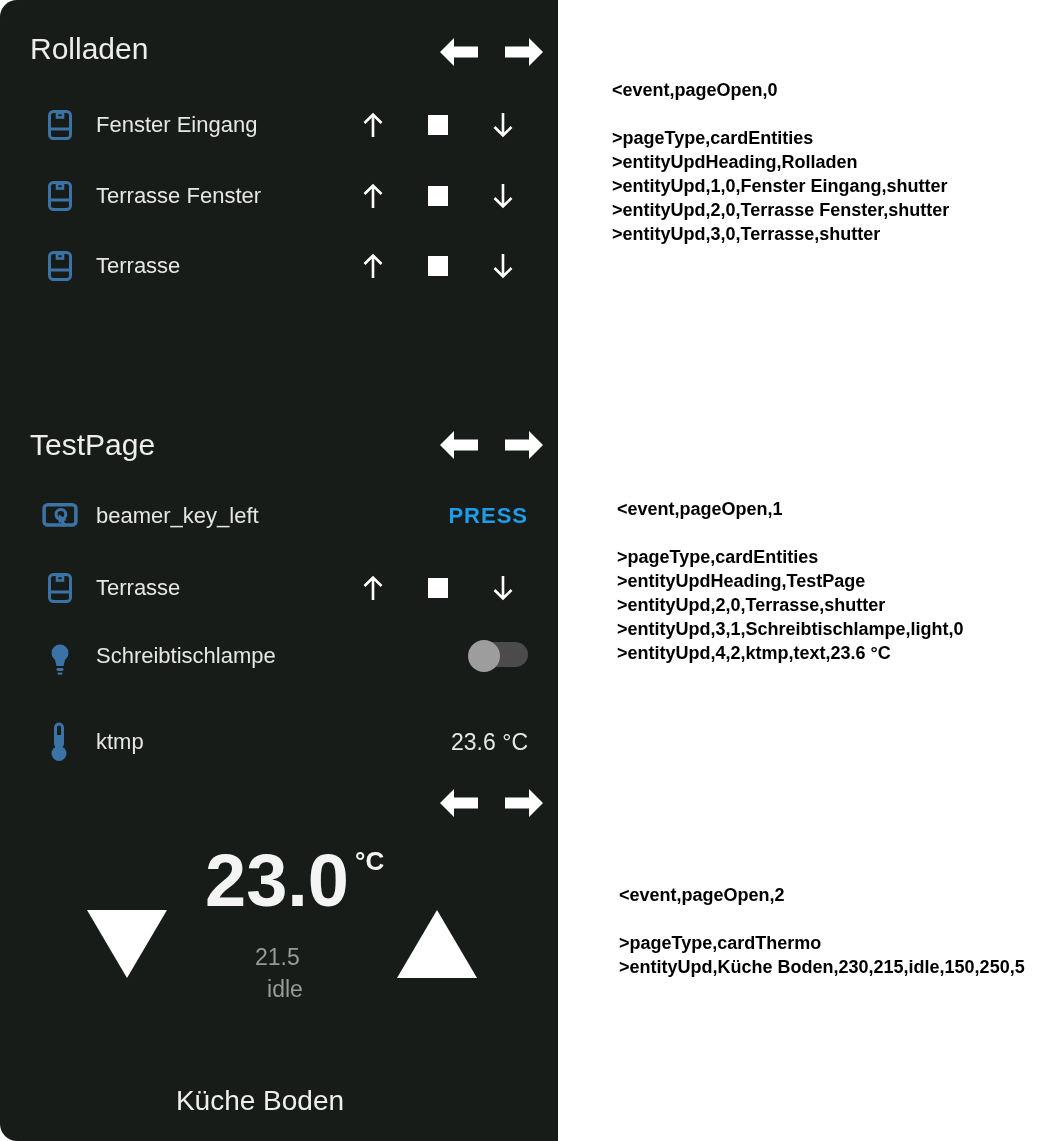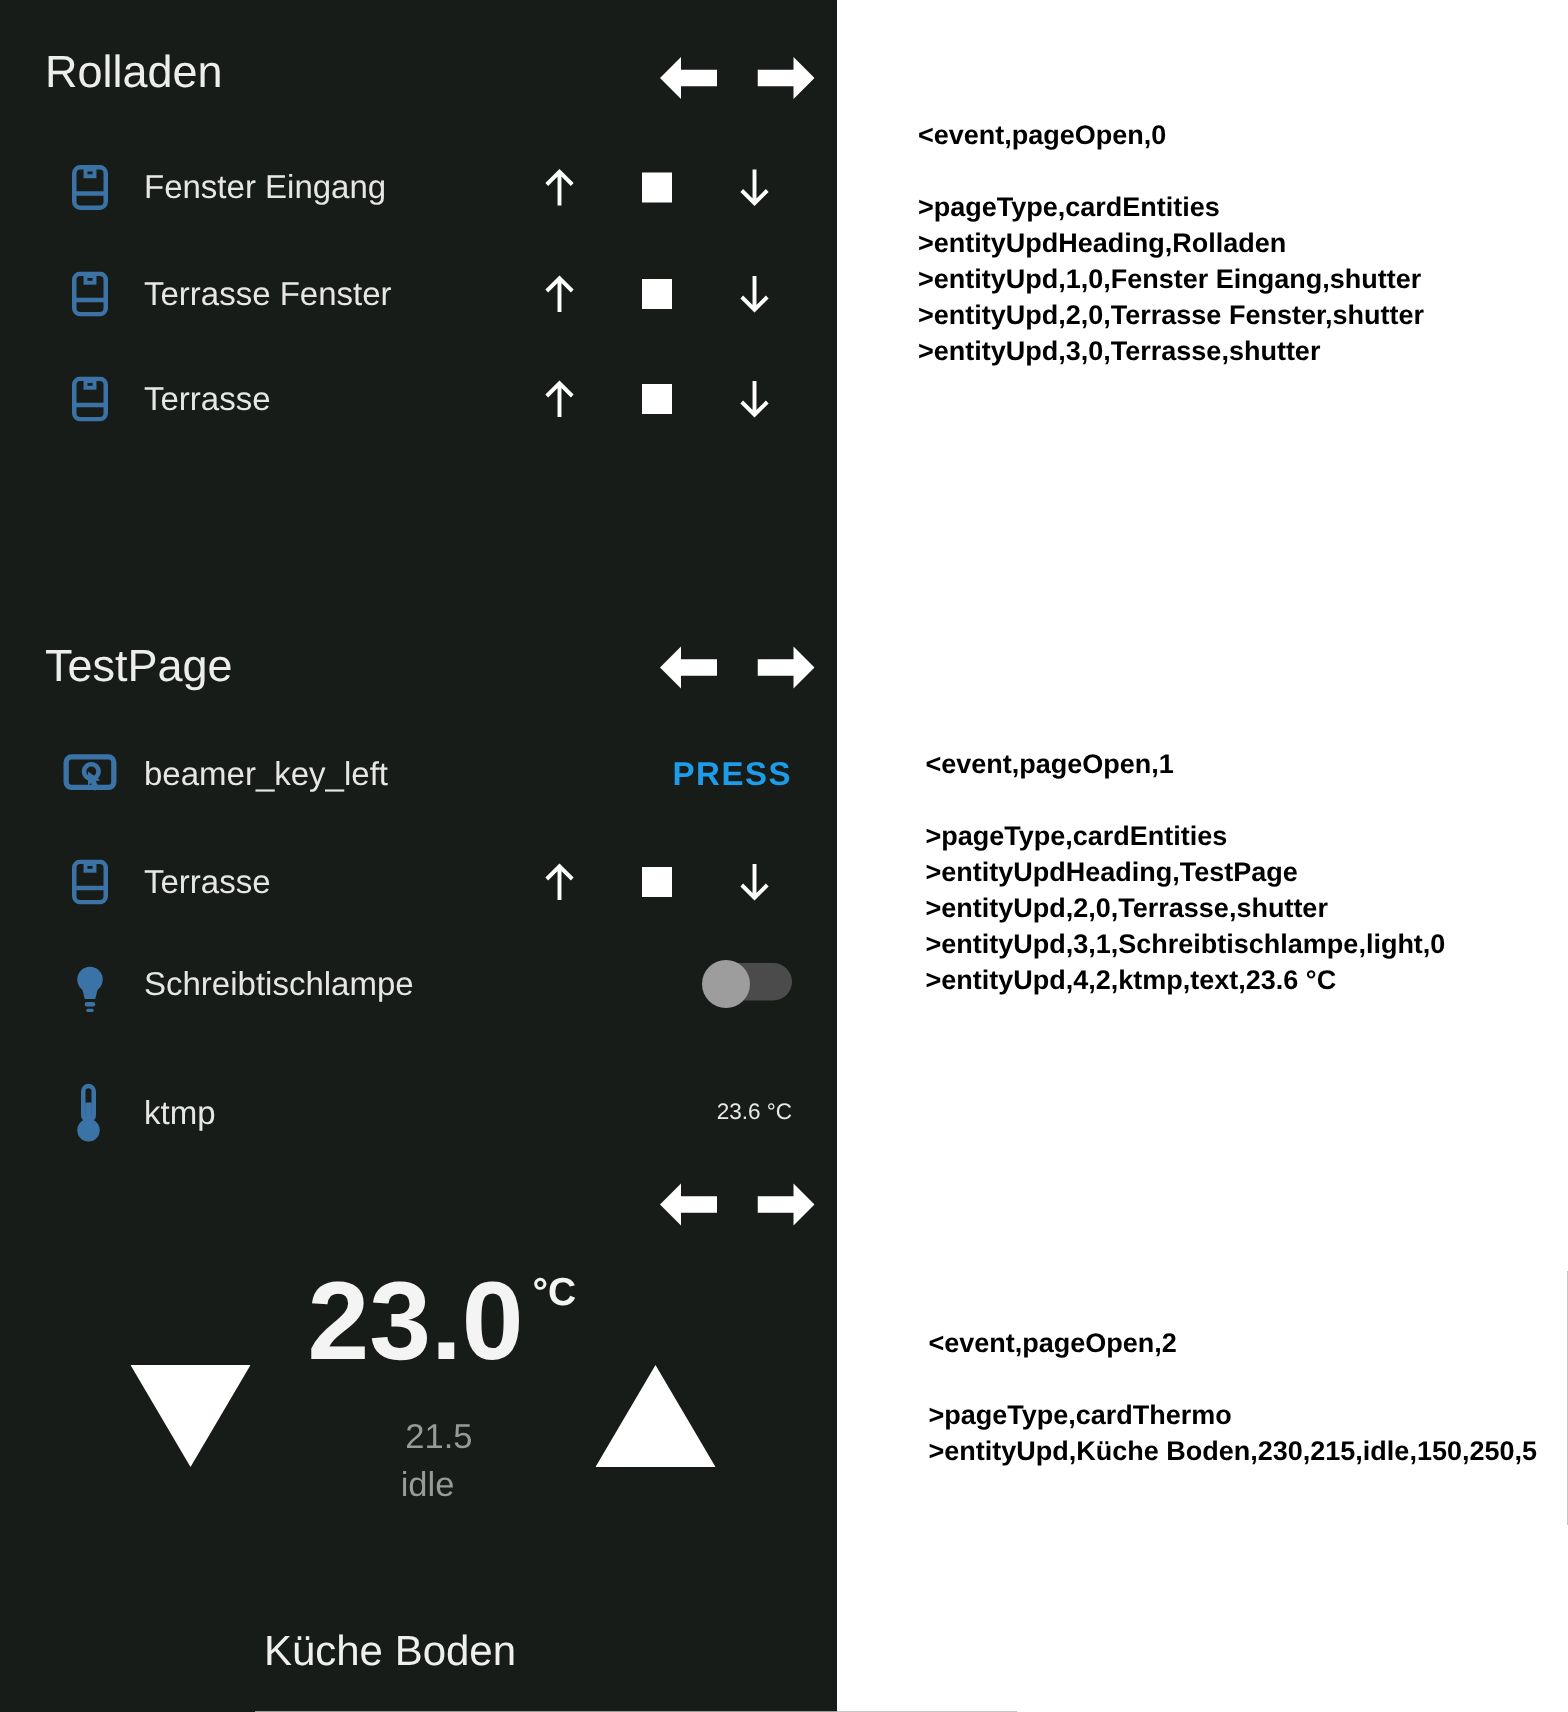--- a/index.html
+++ b/index.html
@@ -1,35 +1,35 @@
 <!DOCTYPE html>
 <html><head>
 <meta charset="utf-8">
 <style>
   html,body{margin:0;padding:0;}
   .stage{position:relative;width:1045px;height:1141px;background:#ffffff;overflow:hidden;
-         font-family:"Liberation Sans",sans-serif;}
+         font-family:"Liberation Sans",sans-serif;border-radius:17px;}
   .panel{position:absolute;left:0;top:0;width:558px;height:1141px;background:#181c18;}
   .card-title{position:absolute;left:30px;font-size:30px;line-height:36px;color:#ededed;}
   .nav{position:absolute;width:38px;height:30px;}
   .row{position:absolute;left:0;width:558px;height:36px;padding-left:12px;}
   .ent-icon{position:absolute;}
   .ent-label{position:absolute;left:96px;top:0;line-height:36px;font-size:22px;color:#e6e6e6;white-space:nowrap;}
   .ctl-up{position:absolute;left:360px;top:4px;}
   .ctl-stop{position:absolute;left:428px;top:8px;width:20px;height:20px;background:#ffffff;}
   .ctl-down{position:absolute;left:490px;top:4px;}
   .press{position:absolute;left:440px;top:0;width:88px;line-height:36px;text-align:right;
          font-size:22px;font-weight:700;letter-spacing:1px;color:#1d9ce9;}
   .tog-track{position:absolute;left:476px;top:4px;width:52px;height:25px;border-radius:13px;background:#4b4b4b;}
   .tog-knob{position:absolute;left:468px;top:2px;width:32px;height:32px;border-radius:50%;background:#9d9d9d;}
   .ent-value{position:absolute;left:398px;top:0;width:130px;line-height:36px;text-align:right;
-             font-size:15px;color:#e8e8e8;}
+             font-size:23px;color:#e8e8e8;}
   .thermo-temp{position:absolute;left:205px;top:844px;font-size:74px;font-weight:700;line-height:1;color:#f4f4f4;}
   .thermo-unit{position:absolute;left:355px;top:846px;font-size:26px;font-weight:700;color:#f4f4f4;}
-  .thermo-set{position:absolute;left:255px;top:944px;width:60px;text-align:right;font-size:23px;color:#979b97;}
+  .thermo-set{position:absolute;left:255px;top:944px;width:60px;text-align:left;font-size:23px;color:#979b97;}
   .thermo-state{position:absolute;left:255px;top:976px;width:60px;text-align:center;font-size:23px;color:#979b97;}
   .thermo-name{position:absolute;left:0;top:1085px;width:520px;text-align:center;font-size:28px;color:#efefef;}
   .tri{position:absolute;width:80px;height:68px;}
   .log-block{position:absolute;color:#000;font-size:18px;font-weight:700;line-height:24px;white-space:nowrap;}
   .log-lines{margin-top:24px;}
   .b1{left:612px;top:78px;} .b2{left:617px;top:465px;margin-top:32px;} .b3{left:619px;top:883px;}
 </style>
 </head>
 <body>
 

